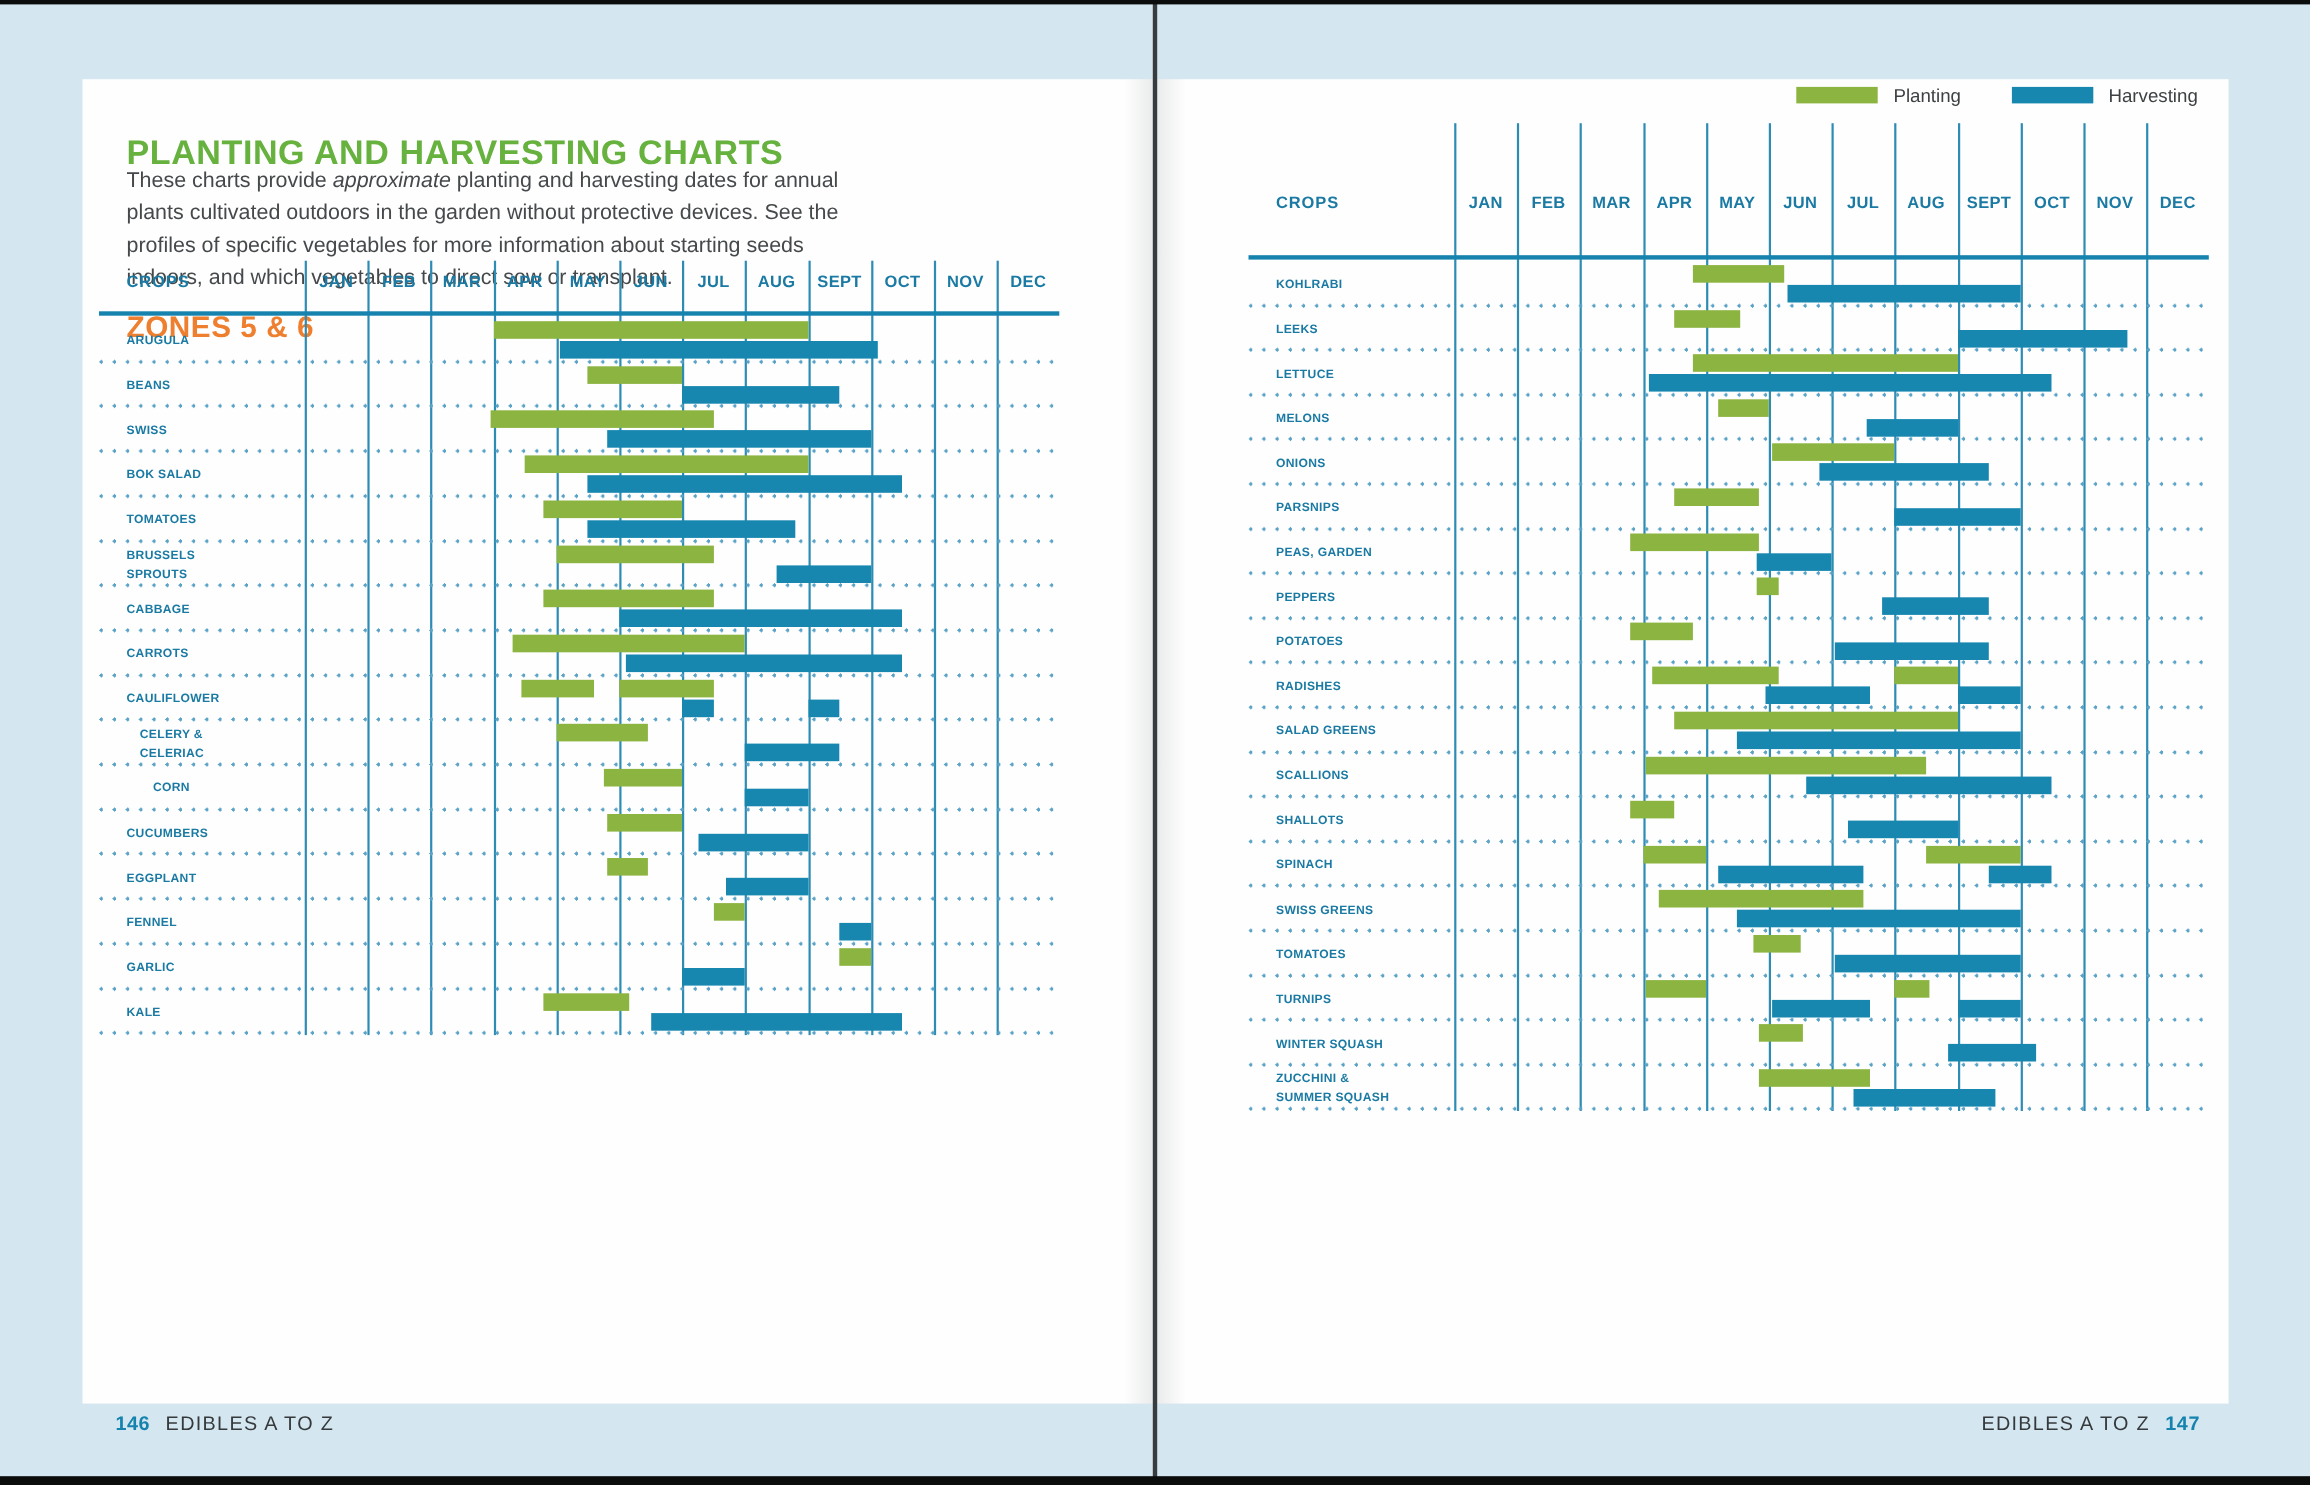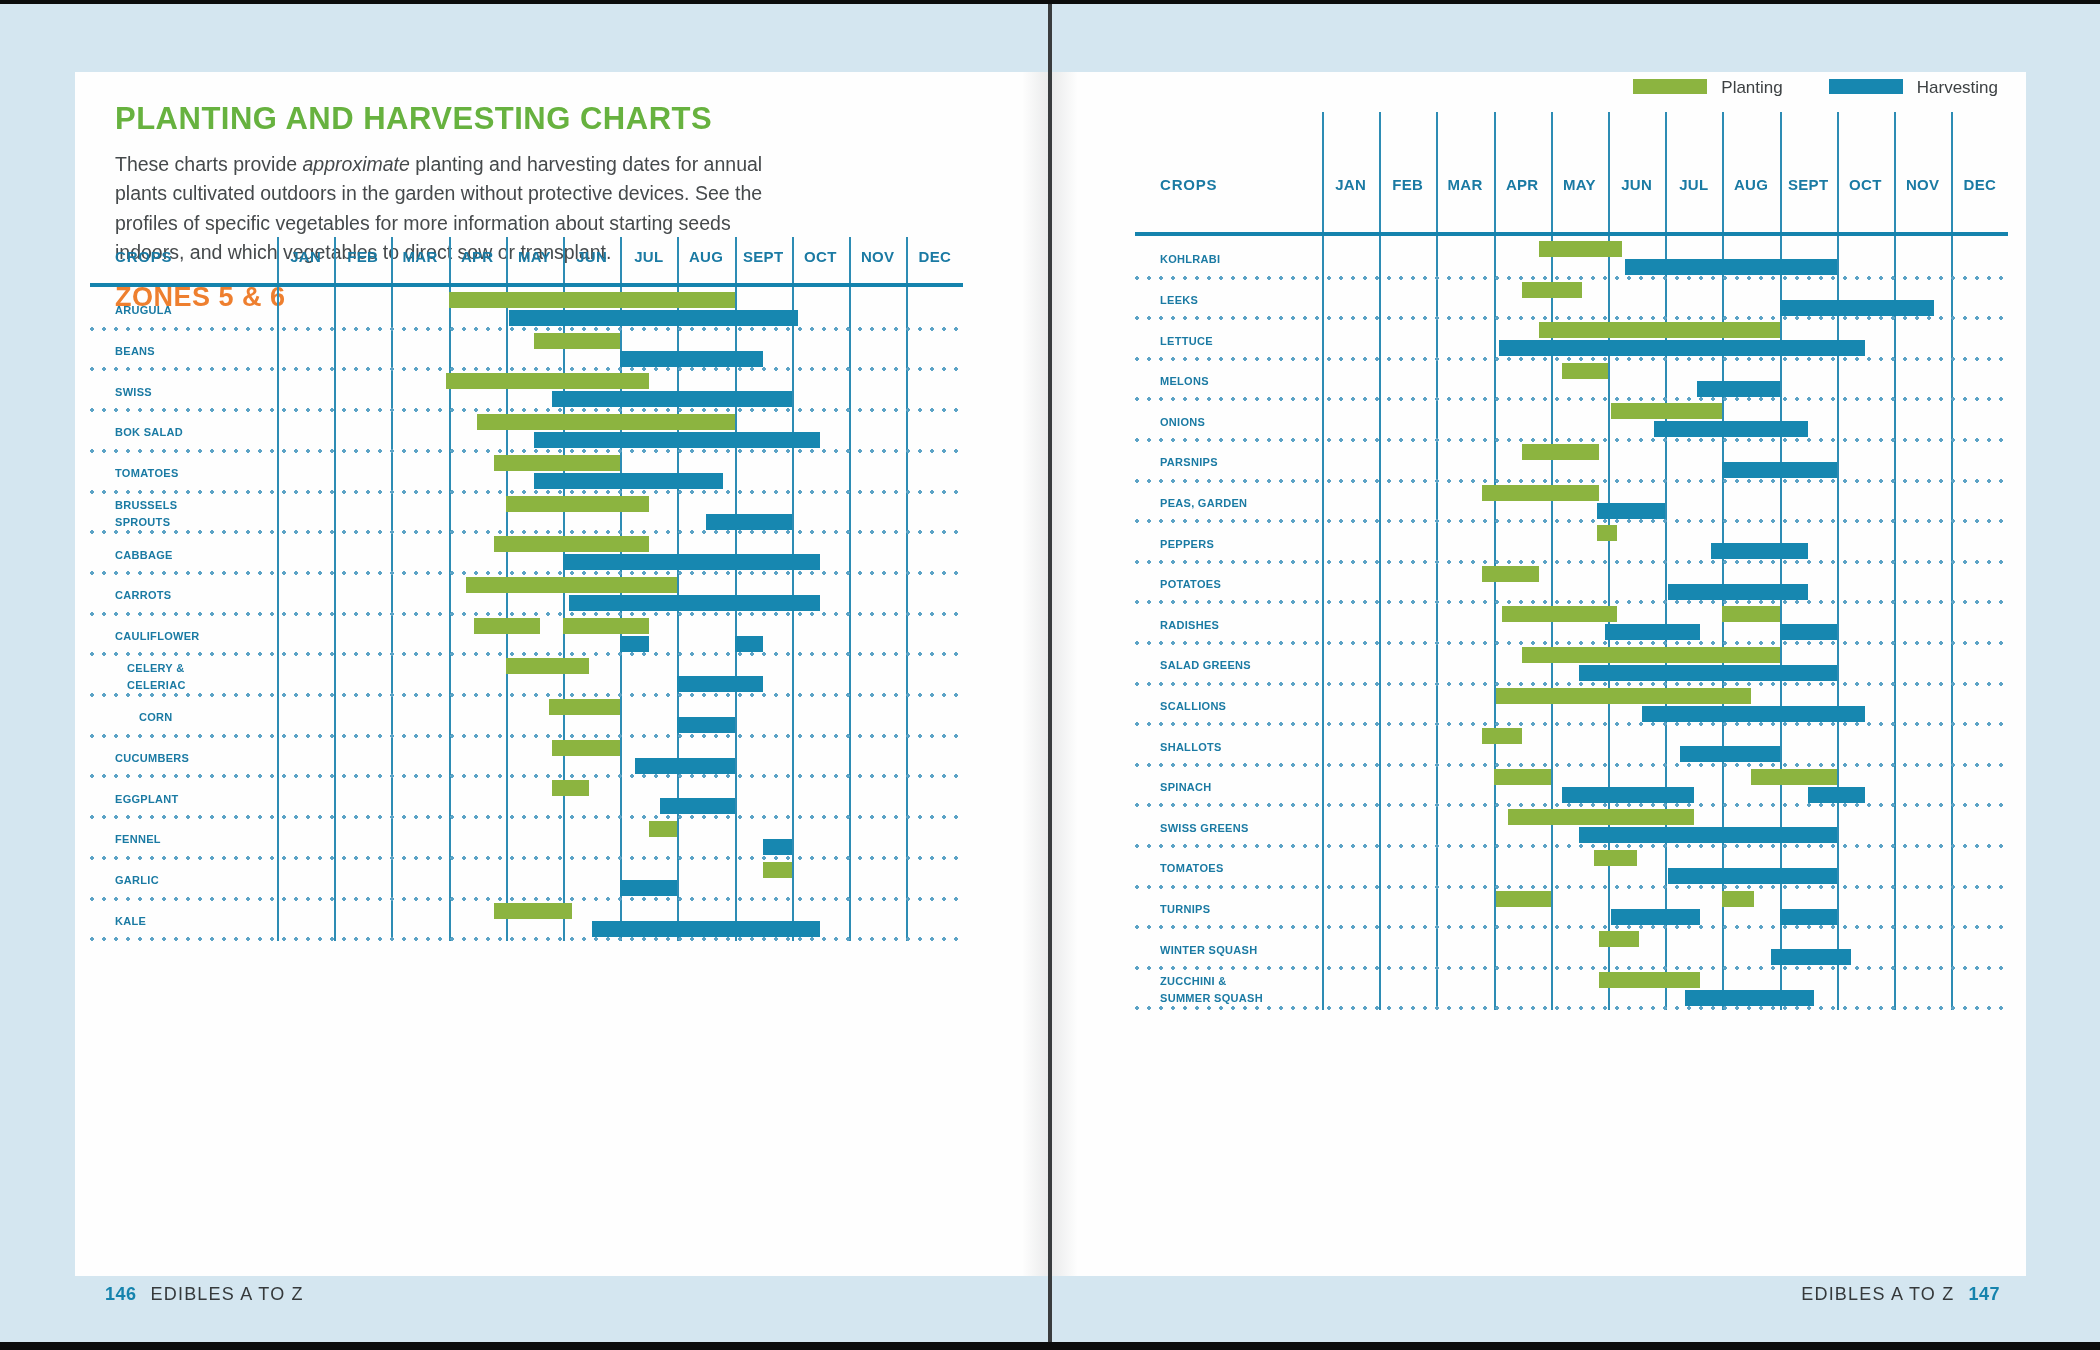--- a/index.html
+++ b/index.html
@@ -13,21 +13,21 @@
   .edge.bottom{bottom:0;height:8px;}
   .seam{position:absolute;top:0;width:4px;height:1350px;background:#393c3e;z-index:40;}
   .page{position:absolute;top:72px;height:1204px;background:#fefefe;}
   .page.left{left:75px;width:973px;}
   .page.right{left:1052px;width:974px;}
   .page .inner-shade-r{position:absolute;right:0;top:0;bottom:0;width:26px;
     background:linear-gradient(to right, rgba(60,70,75,0) , rgba(60,70,75,0.10));}
   .page .inner-shade-l{position:absolute;left:0;top:0;bottom:0;width:26px;
     background:linear-gradient(to left, rgba(60,70,75,0) , rgba(60,70,75,0.10));}
 
-  .page-title{position:absolute;left:40px;top:8px;font-size:31px;font-weight:bold;
+  .page-title{position:absolute;left:40px;top:28px;font-size:31px;font-weight:bold;
     letter-spacing:.5px;color:var(--title-green);}
   .intro{position:absolute;left:40px;top:58px;width:660px;font-size:19.5px;line-height:29.5px;
     color:var(--body-text);}
   .intro .it{font-style:italic;}
   .zone-heading{position:absolute;left:40px;top:188px;font-size:27px;font-weight:bold;
     letter-spacing:.5px;color:var(--zone-orange);}
 
   .legend{position:absolute;top:6px;right:28px;height:26px;z-index:5;}
   .legend .sw{display:inline-block;width:74px;height:15px;vertical-align:middle;margin:0 14px 3px 0;}
   .legend .sw.p{background:var(--planting);}

